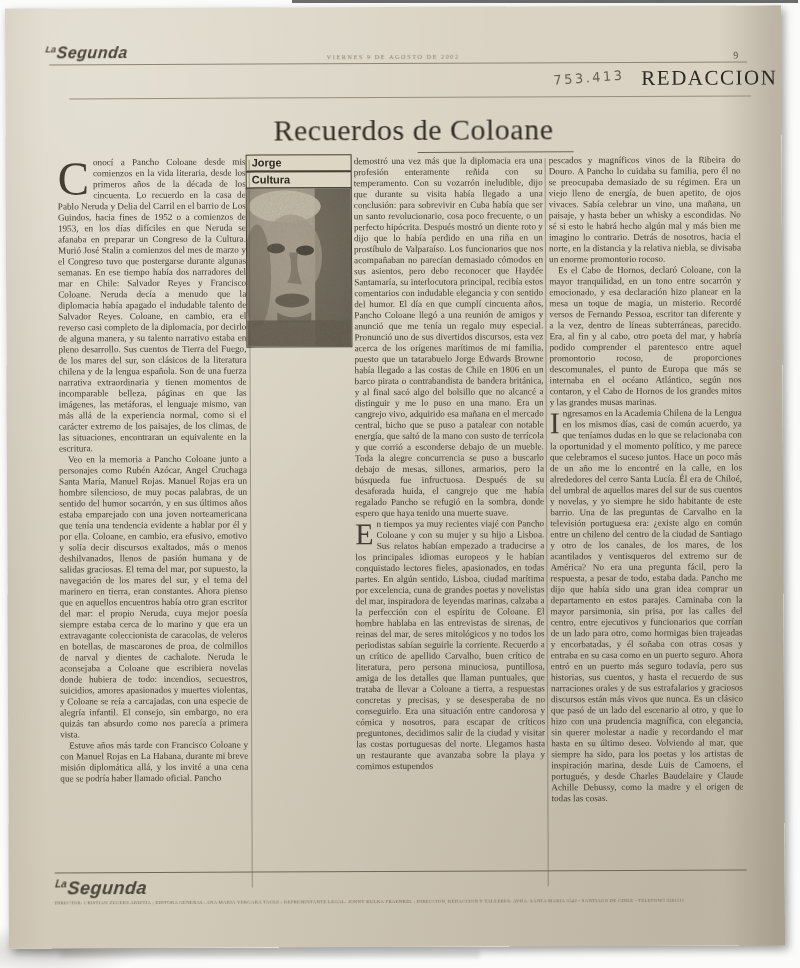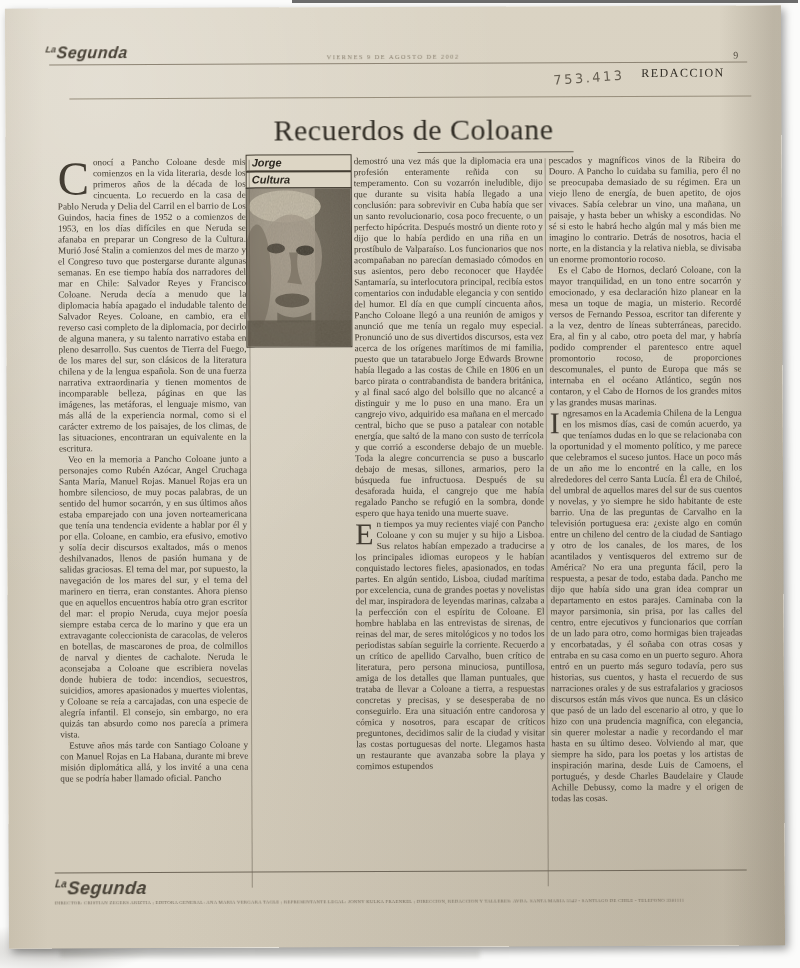--- a/index.html
+++ b/index.html
@@ -32,21 +32,21 @@
   .logo-top{left:40px;top:36px;}
   .logo-la{font-size:9px;vertical-align:top;margin-right:1px;}
   .logo-main{font-size:16px;letter-spacing:.5px;}
   .rule{position:absolute;background:#8d8474;height:1px;}
   .rule-header{left:44px;top:56px;width:698px;}
   .dateline{position:absolute;left:238px;top:46px;width:300px;text-align:center;
     font-size:6.5px;letter-spacing:1.4px;color:#867d6c;filter:blur(.35px);}
   .page-number{position:absolute;left:728px;top:44px;font-size:10px;color:#554f43;}
   .handwritten{position:absolute;left:548px;top:64px;font-family:"DejaVu Sans",sans-serif;
     font-size:13px;color:#514a3e;transform:rotate(-4deg);letter-spacing:2.5px;opacity:.85;}
-  .section-label{position:absolute;left:636px;top:60px;font-size:12px;letter-spacing:1.5px;
+  .section-label{position:absolute;left:636px;top:60px;font-size:21px;letter-spacing:1.5px;
     color:#2f2b24;font-family:"Liberation Serif",serif;text-align:center;}
   .rule-header2{left:64px;top:90px;width:682px;background:#978e7c;}
   
   .headline{position:absolute;left:40px;right:0;top:106px;text-align:center;
     font-size:30px;color:#343028;letter-spacing:.5px;font-weight:500;filter:blur(.15px);}
   .headline-underline{position:absolute;left:412px;top:145px;width:156px;height:1px;background:#6b6458;}
   
   .col{position:absolute;top:149px;height:732px;overflow:hidden;
     text-align:justify;font-size:9.2px;line-height:11px;color:#3c362c;
     hyphens:auto;-webkit-hyphens:auto;}
@@ -54,21 +54,21 @@
   .col p.ind{text-indent:9px;}
   .col-1{left:52px;width:188px;}
   .col-2{left:348px;width:189px;}
   .col-3{left:543px;width:192px;}
   .dc-big::first-letter{float:left;font-size:47px;line-height:37px;padding:3px 4px 0 0;color:#433d33;}
   .dc-mid::first-letter{float:left;font-size:30px;line-height:25px;padding:2px 3px 0 0;color:#433d33;}
   .vrule{position:absolute;top:152px;width:1px;height:728px;background:rgba(92,84,69,.5);}
   .vrule-1{left:243px;}
   .vrule-2{left:539px;}
   
-  .photo-block{position:absolute;left:240px;top:147px;width:106px;font-style:italic;}
+  .photo-block{position:absolute;left:240px;top:147px;width:106px;}
   .byline-row{border:1px solid #443e33;background:#ddd6c5;padding:1px 5px 2px;
     font-family:"Liberation Sans",sans-serif;font-weight:bold;font-size:11px;color:#2e2a22;}
   .byline-row + .byline-row{border-top-width:2px;margin-top:-1px;}
   .portrait{display:block;margin-top:-1px;border:1px solid #3f3a30;width:104px;height:158px;}
   
   .rule-footer{left:46px;top:864px;width:692px;background:#6f6759;}
   .logo-bottom{left:46px;top:870px;}
   .logo-bottom .logo-la{font-size:10px;}
   .logo-bottom .logo-main{font-size:18px;}
   .masthead-line{position:absolute;left:46px;top:892px;width:694px;
@@ -123,21 +123,21 @@
       <rect width="104" height="158" fill="#000" filter="url(#grain)"></rect>
     </svg>
   </div>
 
   <div class="vrule vrule-1"></div>
   <div class="vrule vrule-2"></div>
 
   <div class="col col-1">
     <p class="dc-big">Conocí a Pancho Coloane desde mis comienzos en la vida literaria, desde los primeros años de la década de los cincuenta. Lo recuerdo en la casa de Pablo Neruda y Delia del Carril en el barrio de Los Guindos, hacia fines de 1952 o a comienzos de 1953, en los días difíciles en que Neruda se afanaba en preparar un Congreso de la Cultura. Murió José Stalin a comienzos del mes de marzo y el Congreso tuvo que postergarse durante algunas semanas. En ese tiempo había dos narradores del mar en Chile: Salvador Reyes y Francisco Coloane. Neruda decía a menudo que la diplomacia había apagado el indudable talento de Salvador Reyes. Coloane, en cambio, era el reverso casi completo de la diplomacia, por decirlo de alguna manera, y su talento narrativo estaba en pleno desarrollo. Sus cuentos de Tierra del Fuego, de los mares del sur, son clásicos de la literatura chilena y de la lengua española. Son de una fuerza narrativa extraordinaria y tienen momentos de incomparable belleza, páginas en que las imágenes, las metáforas, el lenguaje mismo, van más allá de la experiencia normal, como si el carácter extremo de los paisajes, de los climas, de las situaciones, encontraran un equivalente en la escritura.</p>
     <p class="ind">Veo en la memoria a Pancho Coloane junto a personajes como Rubén Azócar, Angel Cruchaga Santa María, Manuel Rojas. Manuel Rojas era un hombre silencioso, de muy pocas palabras, de un sentido del humor socarrón, y en sus últimos años estaba emparejado con una joven norteamericana que tenía una tendencia evidente a hablar por él y por ella. Coloane, en cambio, era efusivo, emotivo y solía decir discursos exaltados, más o menos deshilvanados, llenos de pasión humana y de salidas graciosas. El tema del mar, por supuesto, la navegación de los mares del sur, y el tema del marinero en tierra, eran constantes. Ahora pienso que en aquellos encuentros había otro gran escritor del mar: el propio Neruda, cuya mejor poesía siempre estaba cerca de lo marino y que era un extravagante coleccionista de caracolas, de veleros en botellas, de mascarones de proa, de colmillos de narval y dientes de cachalote. Neruda le aconsejaba a Coloane que escribiera novelas donde hubiera de todo: incendios, secuestros, suicidios, amores apasionados y muertes violentas, y Coloane se reía a carcajadas, con una especie de alegría infantil. El consejo, sin embargo, no era quizás tan absurdo como nos parecía a primera vista.</p>
-    <p class="ind">Estuve años más tarde con Santiago Coloane y con Manuel Rojas en La Habana, durante mi breve misión diplomática allá, y los invité a una cena que se podría haber llamado oficial. Pancho</p>
+    <p class="ind">Estuve años más tarde con Francisco Coloane y con Manuel Rojas en La Habana, durante mi breve misión diplomática allá, y los invité a una cena que se podría haber llamado oficial. Pancho</p>
   </div>
 
   <div class="col col-2">
     <p>demostró una vez más que la diplomacia era una profesión enteramente reñida con su temperamento. Con su vozarrón ineludible, dijo que durante su visita había llegado a una conclusión: para sobrevivir en Cuba había que ser un santo revolucionario, cosa poco frecuente, o un perfecto hipócrita. Después mostró un diente roto y dijo que lo había perdido en una riña en un prostíbulo de Valparaíso. Los funcionarios que nos acompañaban no parecían demasiado cómodos en sus asientos, pero debo reconocer que Haydée Santamaría, su interlocutora principal, recibía estos comentarios con indudable elegancia y con sentido del humor. El día en que cumplí cincuenta años, Pancho Coloane llegó a una reunión de amigos y anunció que me tenía un regalo muy especial. Pronunció uno de sus divertidos discursos, esta vez acerca de los orígenes marítimos de mi familia, puesto que un tatarabuelo Jorge Edwards Browne había llegado a las costas de Chile en 1806 en un barco pirata o contrabandista de bandera británica, y al final sacó algo del bolsillo que no alcancé a distinguir y me lo puso en una mano. Era un cangrejo vivo, adquirido esa mañana en el mercado central, bicho que se puso a patalear con notable energía, que saltó de la mano con susto de terrícola y que corrió a esconderse debajo de un mueble. Toda la alegre concurrencia se puso a buscarlo debajo de mesas, sillones, armarios, pero la búsqueda fue infructuosa. Después de su desaforada huida, el cangrejo que me había regalado Pancho se refugió en la sombra, donde espero que haya tenido una muerte suave.</p>
     <p class="dc-mid">En tiempos ya muy recientes viajé con Pancho Coloane y con su mujer y su hijo a Lisboa. Sus relatos habían empezado a traducirse a los principales idiomas europeos y le habían conquistado lectores fieles, apasionados, en todas partes. En algún sentido, Lisboa, ciudad marítima por excelencia, cuna de grandes poetas y novelistas del mar, inspiradora de leyendas marinas, calzaba a la perfección con el espíritu de Coloane. El hombre hablaba en las entrevistas de sirenas, de reinas del mar, de seres mitológicos y no todos los periodistas sabían seguirle la corriente. Recuerdo a un crítico de apellido Carvalho, buen crítico de literatura, pero persona minuciosa, puntillosa, amiga de los detalles que llaman puntuales, que trataba de llevar a Coloane a tierra, a respuestas concretas y precisas, y se desesperaba de no conseguirlo. Era una situación entre candorosa y cómica y nosotros, para escapar de críticos preguntones, decidimos salir de la ciudad y visitar las costas portuguesas del norte. Llegamos hasta un restaurante que avanzaba sobre la playa y comimos estupendos</p>
   </div>
 
   <div class="col col-3">
     <p>pescados y magníficos vinos de la Ribeira do Douro. A Pancho lo cuidaba su familia, pero él no se preocupaba demasiado de su régimen. Era un viejo lleno de energía, de buen apetito, de ojos vivaces. Sabía celebrar un vino, una mañana, un paisaje, y hasta beber un whisky a escondidas. No sé si esto le habrá hecho algún mal y más bien me imagino lo contrario. Detrás de nosotros, hacia el norte, en la distancia y la relativa niebla, se divisaba un enorme promontorio rocoso.</p>
     <p class="ind">Es el Cabo de Hornos, declaró Coloane, con la mayor tranquilidad, en un tono entre socarrón y emocionado, y esa declaración hizo planear en la mesa un toque de magia, un misterio. Recordé versos de Fernando Pessoa, escritor tan diferente y a la vez, dentro de líneas subterráneas, parecido. Era, al fin y al cabo, otro poeta del mar, y habría podido comprender el parentesco entre aquel promontorio rocoso, de proporciones descomunales, el punto de Europa que más se internaba en el océano Atlántico, según nos contaron, y el Cabo de Hornos de los grandes mitos y las grandes musas marinas.</p>

